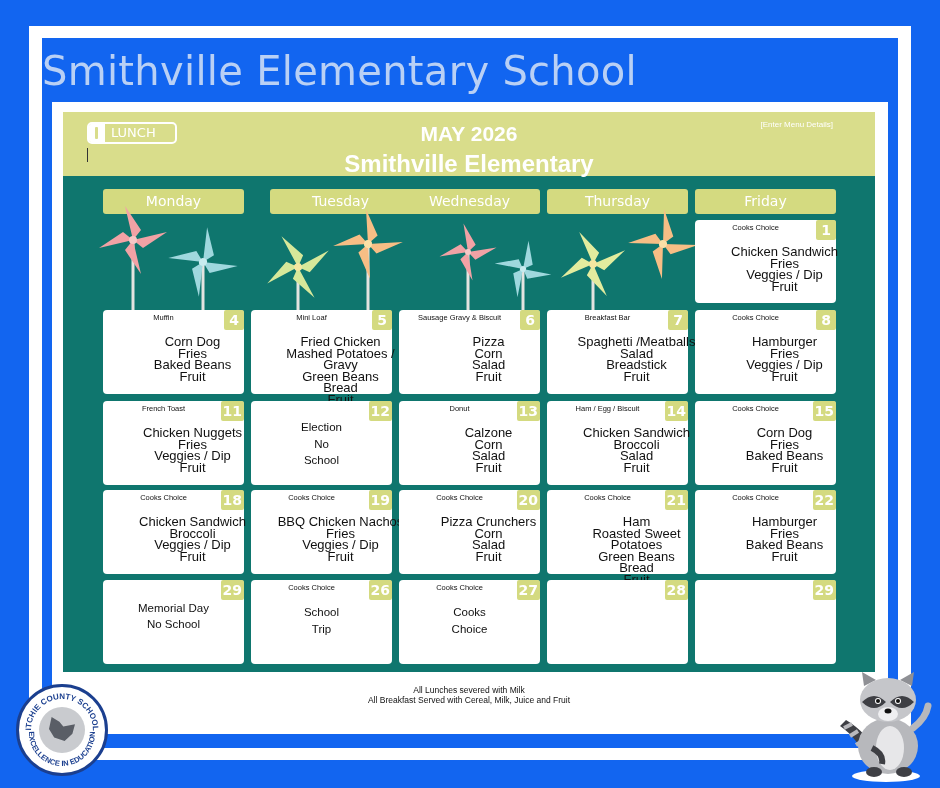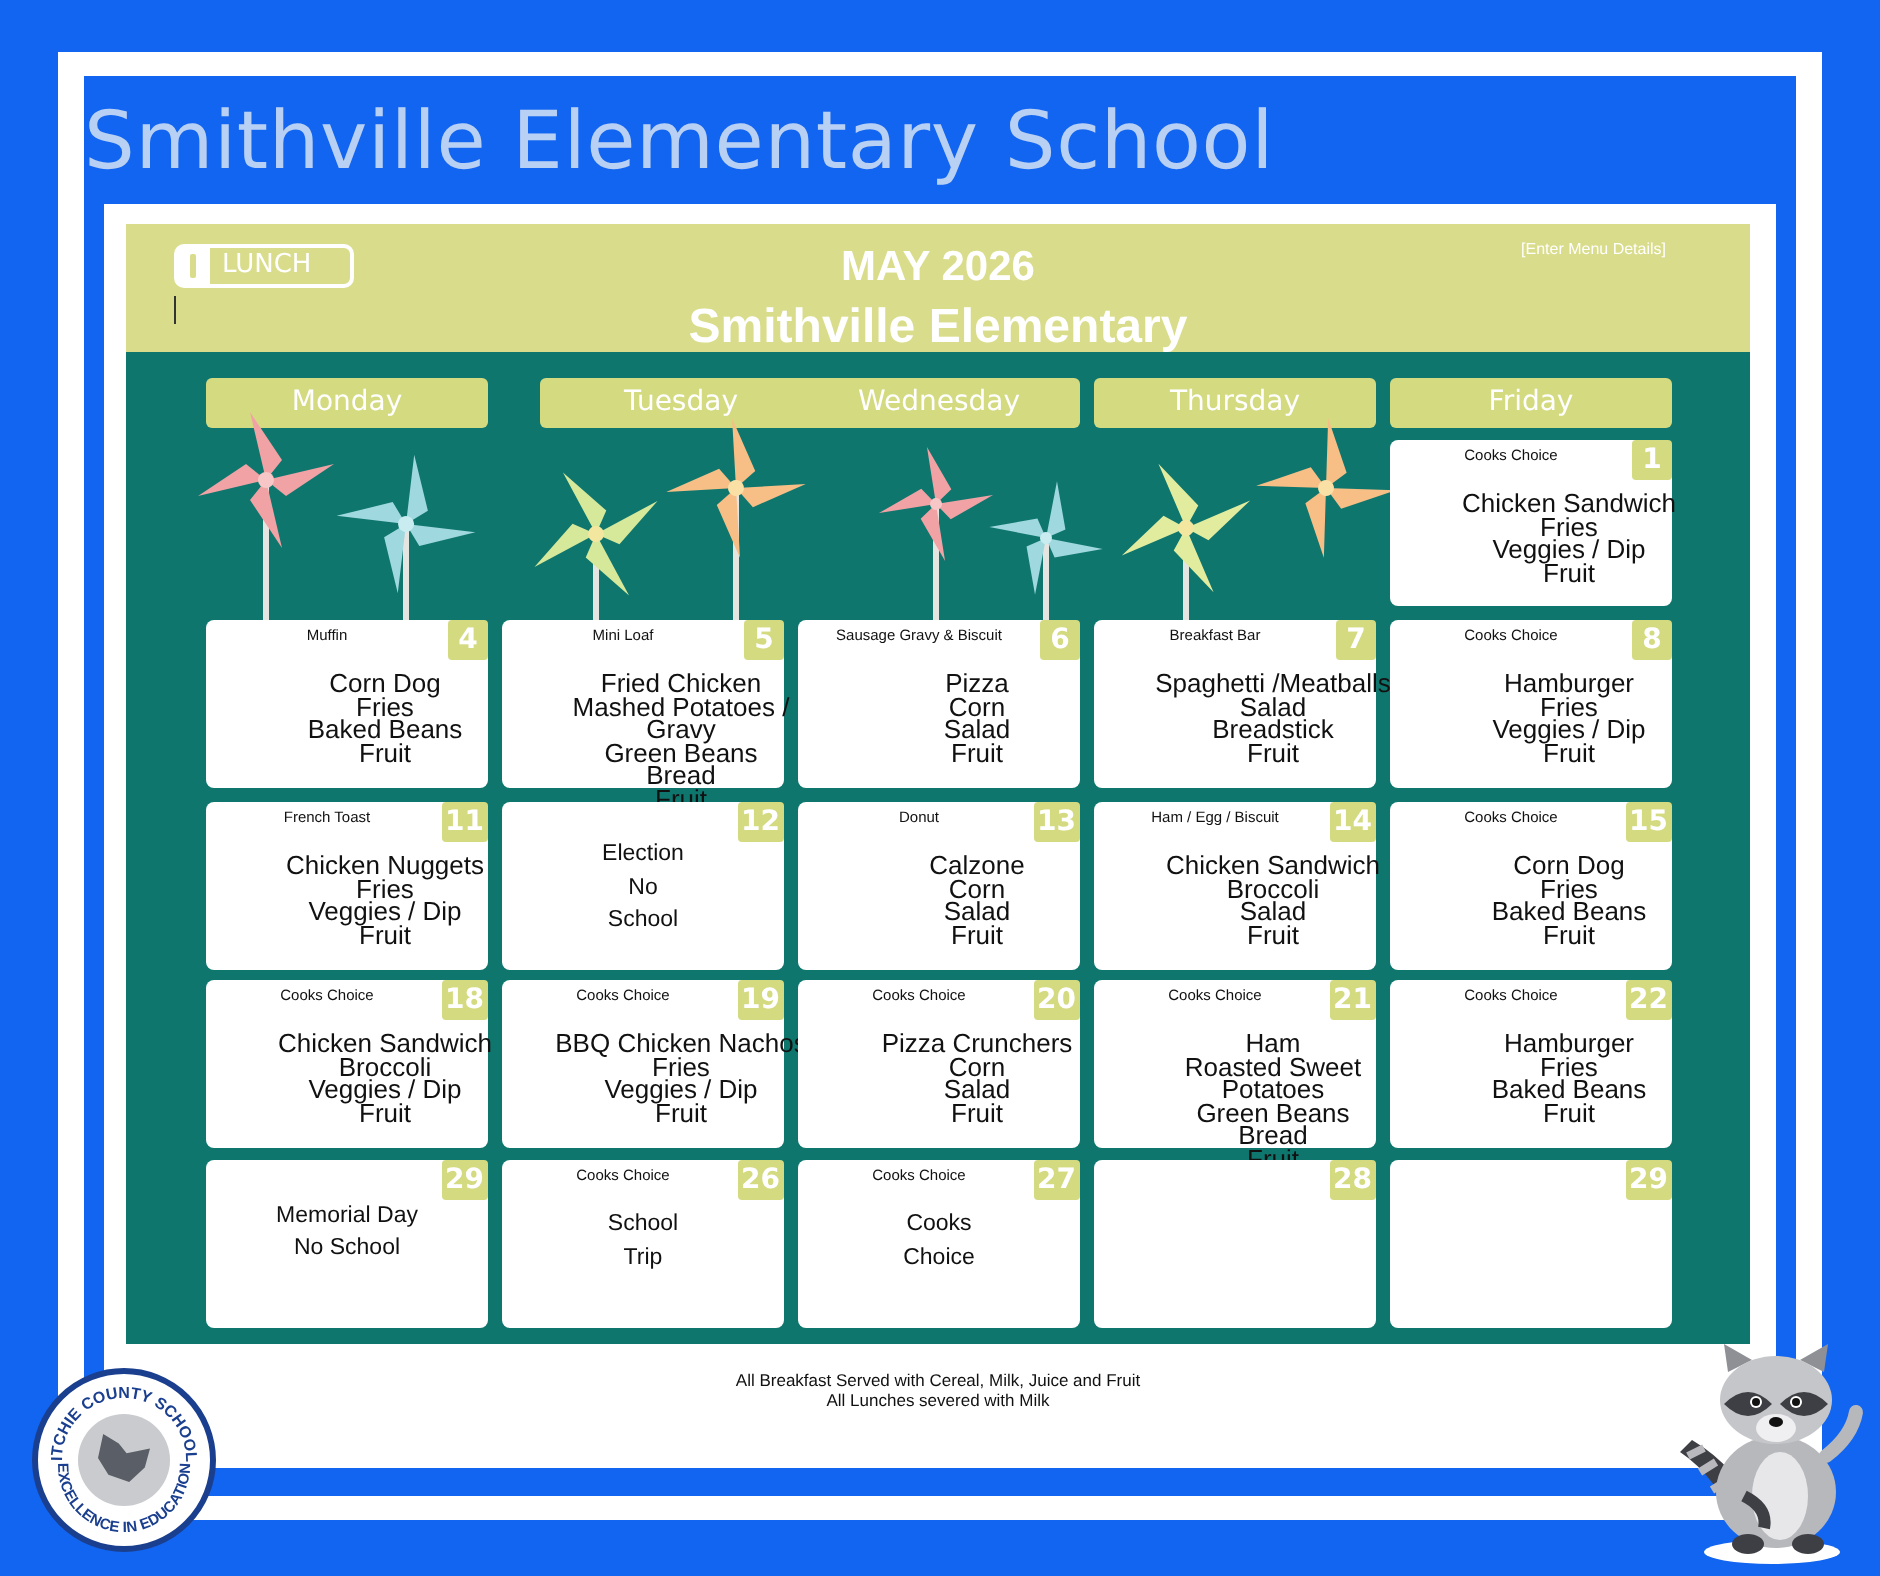--- a/index.html
+++ b/index.html
@@ -303,22 +303,22 @@
       </div>
       <div class="cell" style="left: 484px; top: 468px;">
         <div class="num">28</div>
       </div>
       <div class="cell" style="left: 632px; top: 468px;">
         <div class="num">29</div>
       </div>
     </div>
 
   <div class="footer-notes">
+    <div>All Lunches severed with Milk</div>
     <div>All Breakfast Served with Cereal, Milk, Juice and Fruit</div>
-    <div>All Lunches severed with Milk</div>
   </div>
 </div>
 
 <div class="seal">
   <svg width="86" height="86" viewBox="0 0 86 86">
     <defs>
       <path id="topArc" d="M12 43 A31 31 0 0 1 74 43"></path>
       <path id="botArc" d="M10 46 A33 33 0 0 0 76 46"></path>
     </defs>
     <text font-size="8" font-weight="bold" fill="#1b3f8f" font-family="Liberation Sans, sans-serif"><textPath href="#topArc" startOffset="50%" text-anchor="middle" id="sealTop">RITCHIE COUNTY SCHOOLS</textPath></text>

